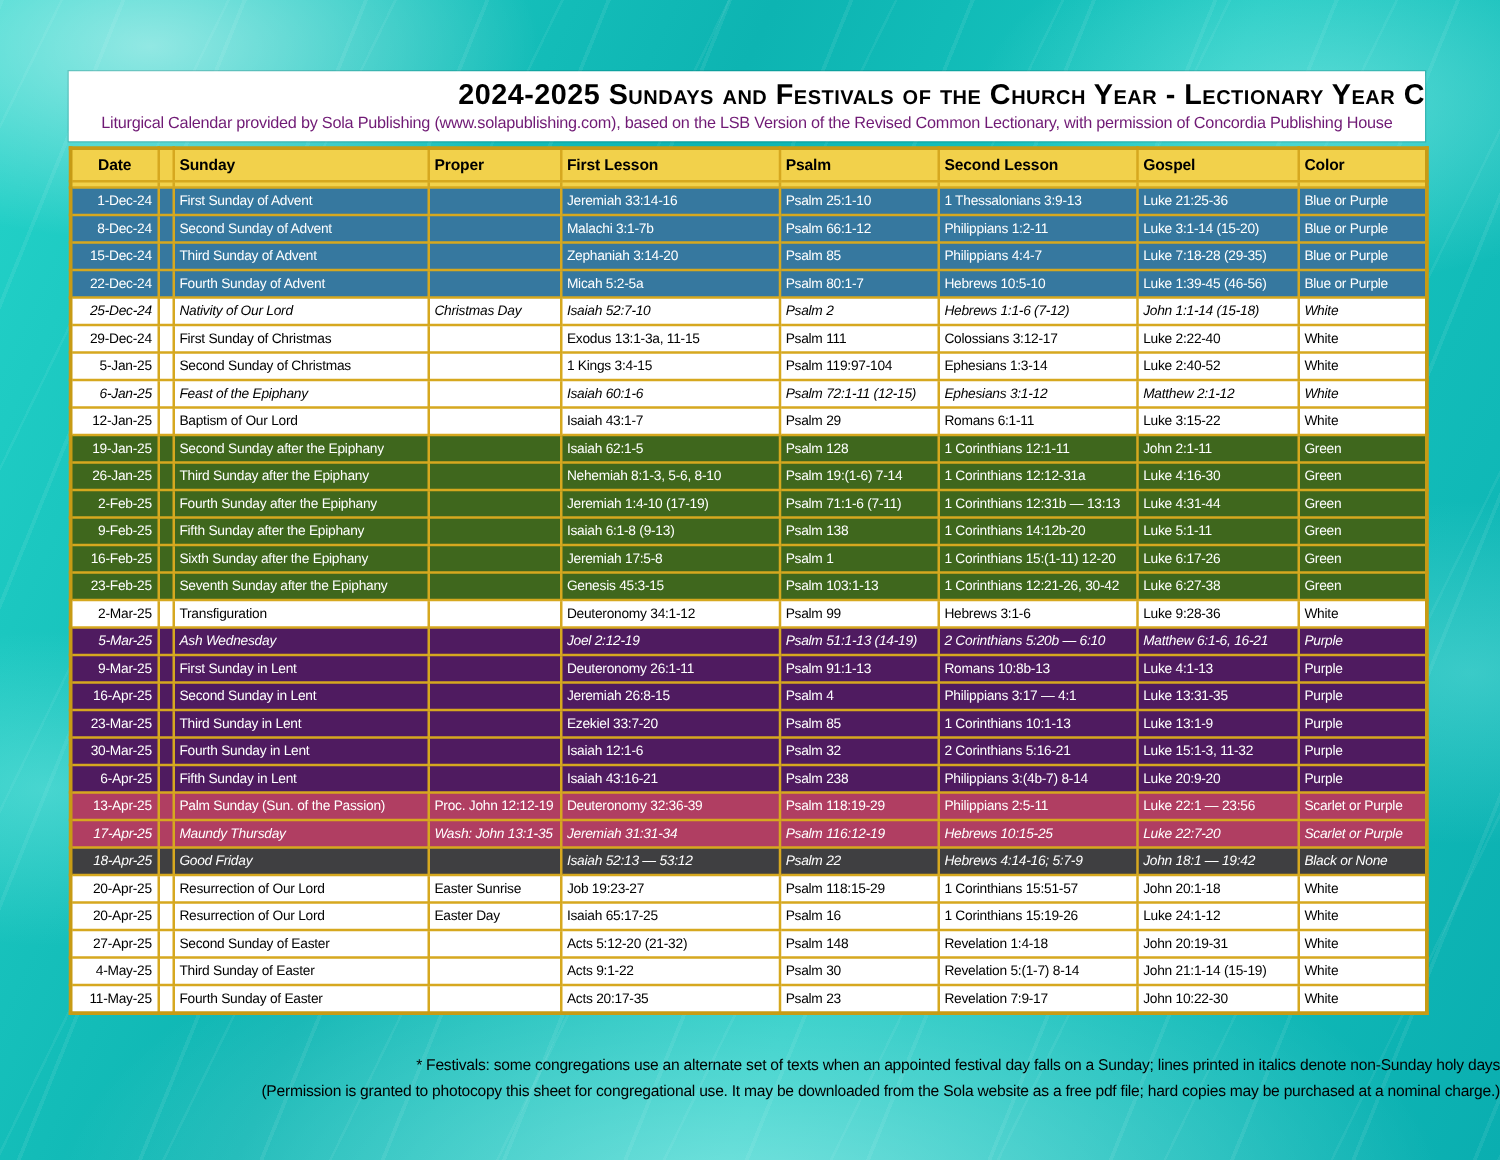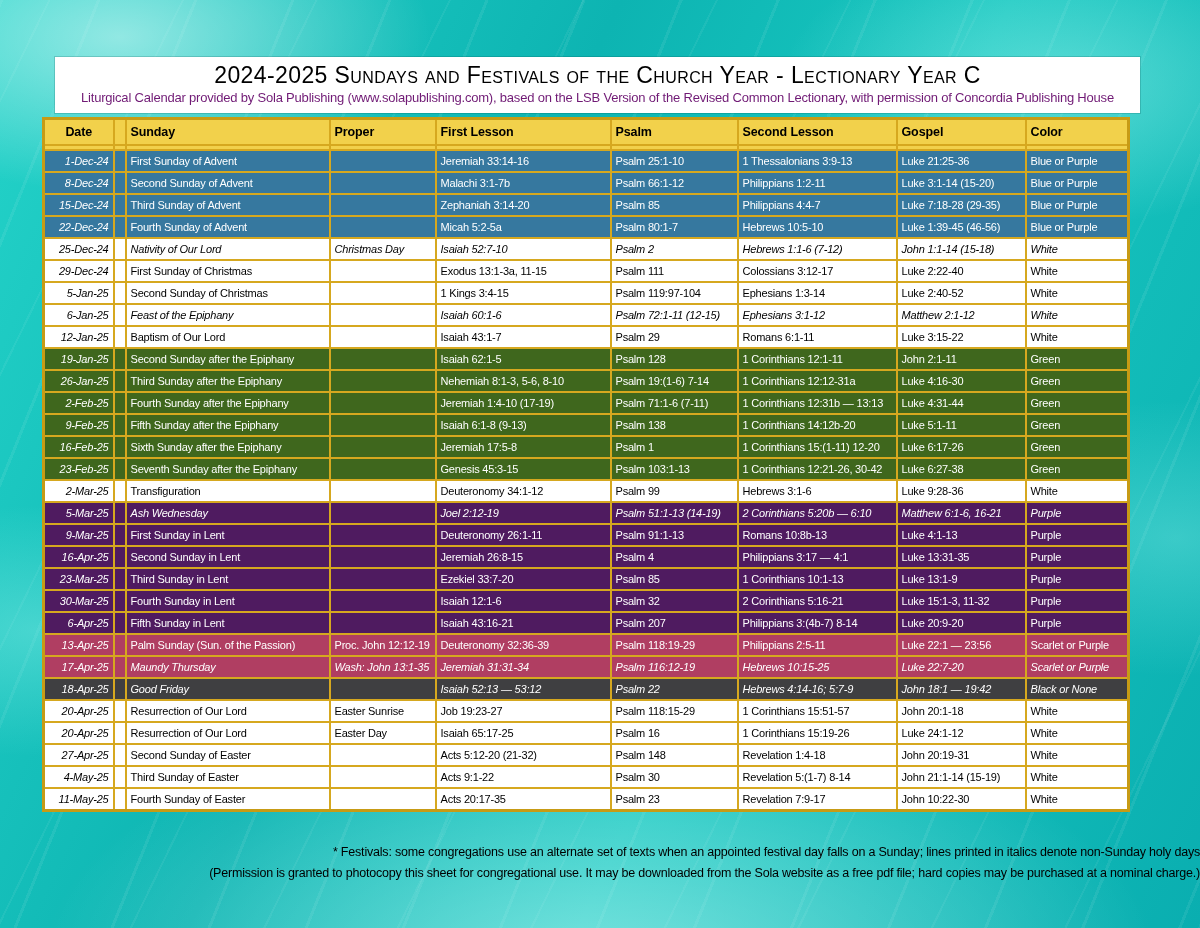--- a/index.html
+++ b/index.html
@@ -18,27 +18,27 @@
       radial-gradient(ellipse 430px 230px at 98% 58%, rgba(140,240,235,.35), rgba(140,240,235,0) 60%),
       repeating-linear-gradient(112deg, rgba(255,255,255,.07) 0 3px, rgba(255,255,255,0) 3px 90px),
       repeating-linear-gradient(-64deg, rgba(255,255,255,.06) 0 2px, rgba(255,255,255,0) 2px 120px),
       linear-gradient(115deg,#24d3c9 0%,#0db4b2 38%,#18c7c0 62%,#0aaeb0 100%);
   }
   .title-band{
     position:absolute;left:55px;top:57px;width:1085px;height:56px;
     background:#ffffff;text-align:center;box-shadow:0 0 0 1px rgba(0,60,60,.18);
   }
   .page-title{
-    margin-top:5px;font-weight:normal;font-variant:small-caps;
-    font-size:23px;letter-spacing:.4px;color:#000;line-height:26px;
+    margin-top:5px;font-weight:bold;font-variant:small-caps;
+    font-size:23px;letter-spacing:.4px;color:#000;line-height:26px;text-align:right;
   }
   .page-subtitle{font-size:13px;color:#701a75;margin-top:2px;letter-spacing:-0.2px;}
 
   table.cal{
-    position:absolute;left:42px;top:117px;width:1085px;
+    position:absolute;left:55px;top:117px;width:1085px;
     border-collapse:collapse;table-layout:fixed;
     border:3px solid #c79b15;
   }
   .cal th,.cal td{
     border:2px solid #d6a81f;
     height:20px;padding:0 4px;
     font-size:11px;letter-spacing:-0.2px;
     white-space:nowrap;overflow:visible;
     vertical-align:middle;
   }
@@ -50,21 +50,21 @@
   tr.strip td{height:3px;padding:0;line-height:0;background:#f2d14b;}
 
   tr.advent  td{background:#36789f;color:#ffffff;}
   tr.white   td{background:#ffffff;color:#000000;}
   tr.green   td{background:#3f671d;color:#ffffff;}
   tr.purple  td{background:#4f1b60;color:#ffffff;}
   tr.scarlet td{background:#b03e62;color:#ffffff;}
   tr.black   td{background:#3f3f41;color:#ffffff;}
   tr.italic  td{font-style:italic;}
   td.upright{font-style:normal !important;}
-  td.c-date{text-align:right;font-style:italic;}
+  td.c-date{text-align:right;}
 
   .footnotes{
     position:absolute;left:0;top:845px;width:1200px;
     text-align:right;color:#000;font-size:12.5px;letter-spacing:-0.2px;
   }
   .footnotes div{margin-bottom:7px;}
 </style>
 </head>
 <body>
 
@@ -342,21 +342,21 @@
           <td class="c-second_lesson">2 Corinthians 5:16-21</td>
           <td class="c-gospel">Luke 15:1-3, 11-32</td>
           <td class="c-color">Purple</td>
         </tr>
         <tr class="purple">
           <td class="c-date">6-Apr-25</td>
           <td class="gap"></td>
           <td class="c-sunday">Fifth Sunday in Lent</td>
           <td class="c-proper"></td>
           <td class="c-first_lesson">Isaiah 43:16-21</td>
-          <td class="c-psalm">Psalm 207</td>
+          <td class="c-psalm">Psalm 238</td>
           <td class="c-second_lesson">Philippians 3:(4b-7) 8-14</td>
           <td class="c-gospel">Luke 20:9-20</td>
           <td class="c-color">Purple</td>
         </tr>
         <tr class="scarlet">
           <td class="c-date">13-Apr-25</td>
           <td class="gap"></td>
           <td class="c-sunday">Palm Sunday (Sun. of the Passion)</td>
           <td class="c-proper">Proc. John 12:12-19</td>
           <td class="c-first_lesson">Deuteronomy 32:36-39</td>

